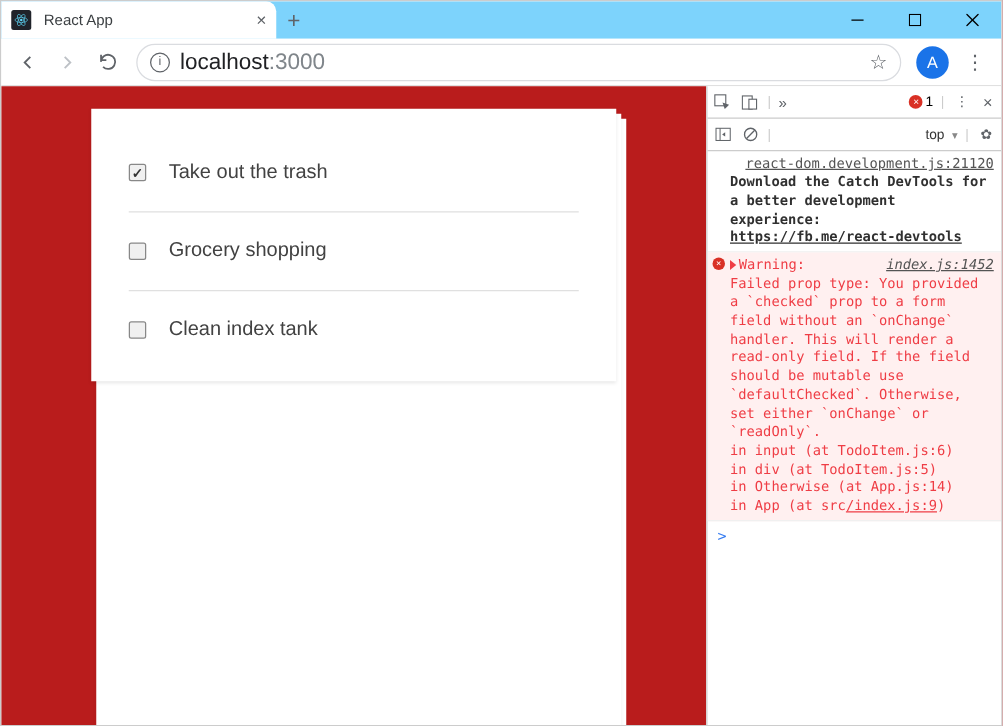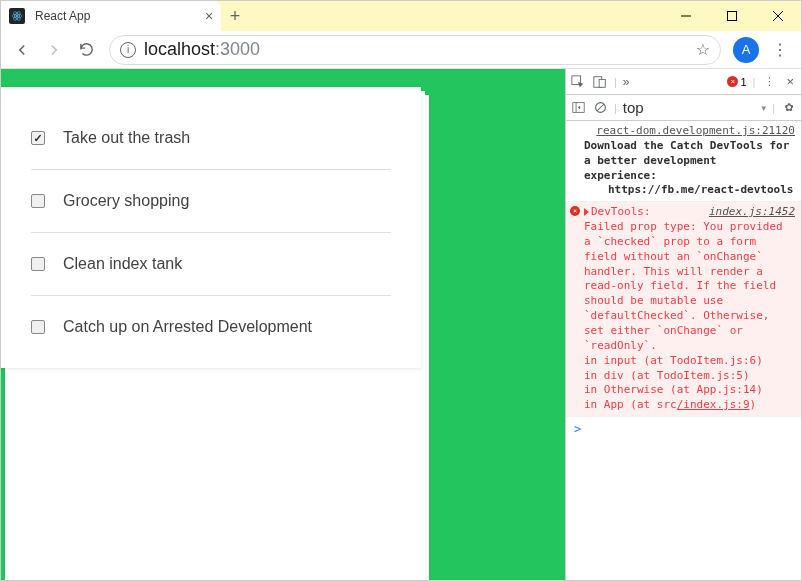--- a/index.html
+++ b/index.html
@@ -1,19 +1,19 @@
 <!DOCTYPE html>
 <html><head>
 <meta charset="utf-8">
 <style>
 * { box-sizing: border-box; margin: 0; padding: 0; }
 body { font-family: "Segoe UI", Arial, sans-serif; background: #fff; width: 802px; height: 581px; overflow: hidden; border: 1px solid #ccc; }
 
 
-.titlebar { height: 30px; display: flex; align-items: center; background: #fef9c3; }
+.titlebar { height: 30px; display: flex; align-items: center; background: #7dd3fc; }
 .favicon { width: 16px; height: 16px; margin: 0 8px; background: #20232a; border-radius: 2px; display: flex; align-items: center; justify-content: center; }
 .favicon svg { width: 12px; height: 12px; }
 .tab { display: flex; align-items: center; background: #fff; height: 30px; padding: 0 4px 0 0; border-top-right-radius: 8px; width: 220px; }
 .tab-title { font-size: 12px; color: #3c4043; flex: 1; padding-left: 2px; }
 .tab-close { width: 16px; height: 16px; display: flex; align-items: center; justify-content: center; color: #5f6368; font-size: 14px; cursor: pointer; }
 .new-tab { width: 28px; height: 28px; display: flex; align-items: center; justify-content: center; color: #5f6368; font-size: 18px; cursor: pointer; }
 .win-controls { margin-left: auto; display: flex; }
 .win-btn { width: 46px; height: 30px; display: flex; align-items: center; justify-content: center; color: #000; font-size: 12px; }
 .win-btn svg { width: 10px; height: 10px; }
 
@@ -24,47 +24,47 @@
 .omnibox { flex: 1; height: 30px; border: 1px solid #dadce0; border-radius: 15px; display: flex; align-items: center; padding: 0 10px; margin: 0 6px; }
 .info-icon { width: 16px; height: 16px; border: 1px solid #5f6368; border-radius: 50%; display: flex; align-items: center; justify-content: center; font-size: 10px; color: #5f6368; margin-right: 8px; }
 .url { font-size: 18px; color: #202124; }
 .url .dim { color: #80868b; }
 .star { margin-left: auto; color: #5f6368; }
 .avatar { width: 26px; height: 26px; border-radius: 50%; background: #1a73e8; color: #fff; display: flex; align-items: center; justify-content: center; font-size: 13px; margin: 0 4px; }
 .menu-btn { width: 30px; height: 30px; display: flex; align-items: center; justify-content: center; color: #5f6368; }
 
 
 .content { display: flex; height: calc(100% - 68px); }
-.page { flex: 1; background: #22c55e; display: flex; justify-content: flex-start; padding-top: 18px; overflow: hidden; }
+.page { flex: 1; background: #b91c1c; display: flex; justify-content: center; padding-top: 18px; overflow: hidden; }
 .card-stack { position: relative; width: 420px; }
 .card { background: #fff; width: 100%; box-shadow: 0 1px 3px rgba(0,0,0,0.1); padding: 20px 30px 10px; position: relative; z-index: 3; }
 .card-shadow1 { position: absolute; top: 4px; left: 4px; right: -4px; height: 100%; background: #fff; box-shadow: 0 1px 3px rgba(0,0,0,0.08); z-index: 2; }
 .card-shadow2 { position: absolute; top: 8px; left: 8px; right: -8px; height: 100%; background: #fff; box-shadow: 0 1px 3px rgba(0,0,0,0.06); z-index: 1; }
 .todo-item { display: flex; align-items: center; padding: 22px 0; border-bottom: 1px solid #e0e0e0; gap: 18px; }
 .todo-item:last-child { border-bottom: none; }
 .checkbox { width: 14px; height: 14px; border: 1px solid #888; border-radius: 2px; background: #f0f0f0; display: flex; align-items: center; justify-content: center; flex-shrink: 0; }
 .checkbox.checked::after { content: "✓"; font-size: 11px; color: #333; font-weight: bold; }
 .todo-label { font-size: 16px; color: #424242; }
 
 
 .devtools { width: 236px; border-left: 1px solid #ccc; background: #fff; display: flex; flex-direction: column; font-size: 11px; }
 .dt-tabs { height: 26px; border-bottom: 1px solid #ccc; display: flex; align-items: center; padding: 0 4px; gap: 6px; }
 .dt-icon { width: 16px; height: 16px; display: flex; align-items: center; justify-content: center; color: #5f6368; }
 .dt-chevrons { color: #5f6368; font-size: 12px; }
 .dt-err-badge { margin-left: auto; display: flex; align-items: center; gap: 2px; }
 .dt-err-circle { width: 11px; height: 11px; background: #d93025; border-radius: 50%; color: #fff; font-size: 8px; display: flex; align-items: center; justify-content: center; }
 .dt-close { color: #5f6368; font-size: 13px; padding: 0 3px; }
 .dt-toolbar { height: 26px; border-bottom: 1px solid #ccc; display: flex; align-items: center; padding: 0 4px; gap: 6px; }
-.dt-context { font-size: 15px; color: #333; flex: 1; }
+.dt-context { font-size: 11px; color: #333; flex: 1; text-align: right; }
 .dt-gear { color: #5f6368; }
 .dt-body { flex: 1; overflow: auto; font-family: Consolas, monospace; font-size: 11px; line-height: 1.35; }
 .dt-msg { padding: 3px 6px 3px 18px; border-bottom: 1px solid #f0f0f0; word-wrap: break-word; position: relative; }
 .dt-link-line { text-align: right; text-decoration: underline; color: #545454; }
 .dt-info { color: #303030; font-weight: bold; }
-.dt-info a { color: #303030; margin-left: 24px; }
+.dt-info a { text-decoration: underline; color: #303030; }
 .dt-warning { background: #fff0f0; color: #ef3d45; }
 .dt-warning .dt-err-icon { position: absolute; left: 4px; top: 4px; width: 10px; height: 10px; background: #d93025; border-radius: 50%; color: #fff; font-size: 7px; display: flex; align-items: center; justify-content: center; }
 .dt-warning .tri { display: inline-block; width: 0; height: 0; border-top: 4px solid transparent; border-bottom: 4px solid transparent; border-left: 5px solid #ef3d45; margin-right: 2px; vertical-align: middle; }
 .dt-warning .loc { float: right; text-decoration: underline; color: #545454; font-style: italic; }
 .dt-warning .u { text-decoration: underline; }
 .dt-prompt { padding: 4px 8px; color: #367cf1; font-size: 12px; }
 </style>
 </head>
 <body>
 
@@ -140,24 +140,20 @@
             <span class="todo-label">Take out the trash</span>
           </div>
           <div class="todo-item">
             <div class="checkbox"></div>
             <span class="todo-label">Grocery shopping</span>
           </div>
           <div class="todo-item">
             <div class="checkbox"></div>
             <span class="todo-label">Clean index tank</span>
           </div>
-          <div class="todo-item">
-            <div class="checkbox"></div>
-            <span class="todo-label">Catch up on Arrested Development</span>
-          </div>
         </div>
     </div>
   </div>
 
   <div class="devtools">
     <div class="dt-tabs">
       <span class="dt-icon">
           <svg width="14" height="14" viewBox="0 0 16 16">
             <rect x="1" y="1" width="10" height="10" fill="none" stroke="#5f6368"></rect>
             <path d="M8 8l6 2-2 2-2 2z" fill="#5f6368"></path>
@@ -200,21 +196,21 @@
       <span class="dt-gear dt-icon">✿</span>
     </div>
     <div class="dt-body">
       <div class="dt-msg">
         <div class="dt-link-line">react-dom.development.js:21120</div>
         <div class="dt-info"><span>Download the Catch DevTools for a better development experience: </span><a>https://fb.me/react-devtools</a></div>
       </div>
       <div class="dt-msg dt-warning">
         <span class="dt-err-icon">×</span>
         <span class="loc">index.js:1452</span>
-        <span class="tri"></span><span>DevTools:</span>
+        <span class="tri"></span><span>Warning:</span>
         <div>Failed prop type: You provided a `checked` prop to a form field without an `onChange` handler. This will render a read-only field. If the field should be mutable use `defaultChecked`. Otherwise, set either `onChange` or `readOnly`.</div>
         <div id="stack-lines">
             <div>    in input (at TodoItem.js:6)</div>
             <div>    in div (at TodoItem.js:5)</div>
             <div>    in Otherwise (at App.js:14)</div>
             <div>    in App (at src<span class="u">/index.js:9</span>)</div>
           </div>
       </div>
       <div class="dt-prompt">&gt;</div>
     </div>

